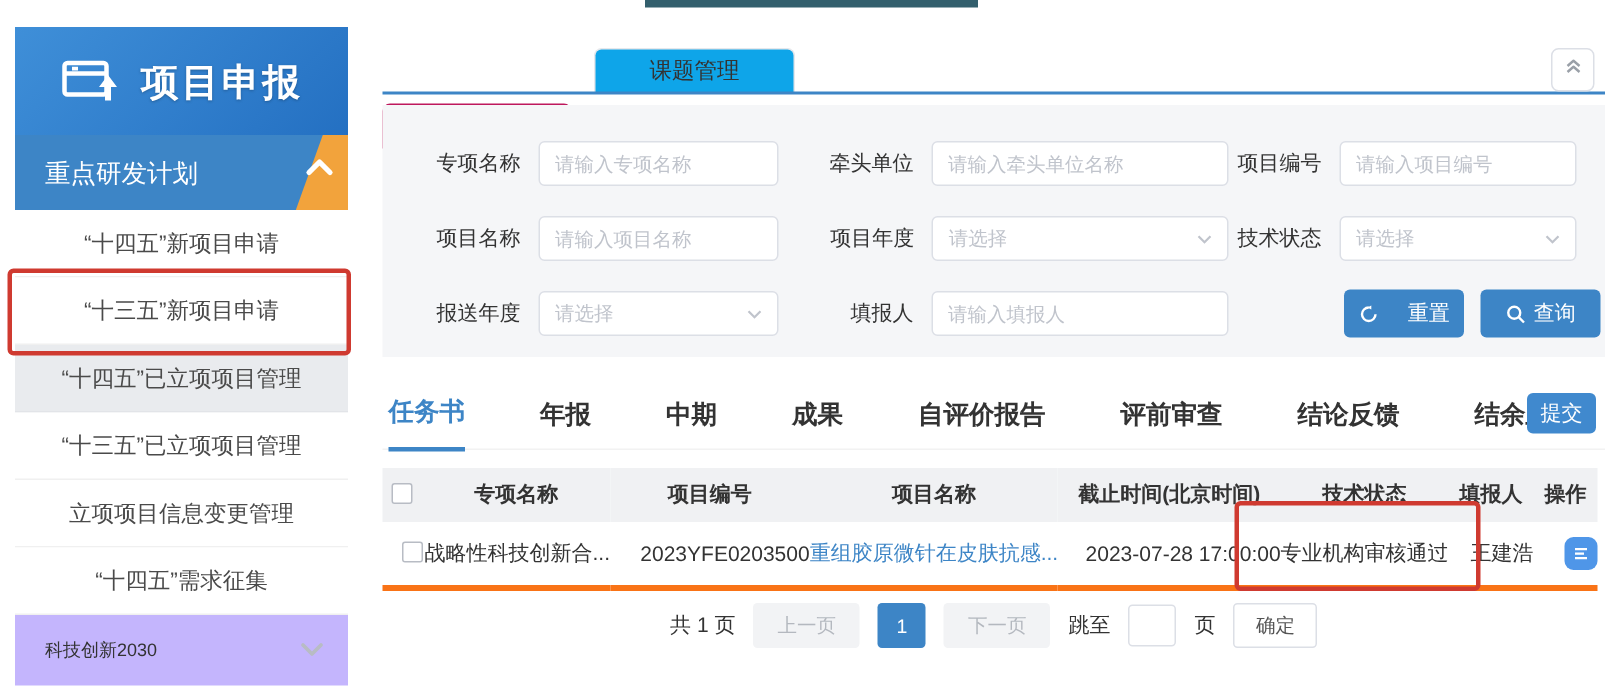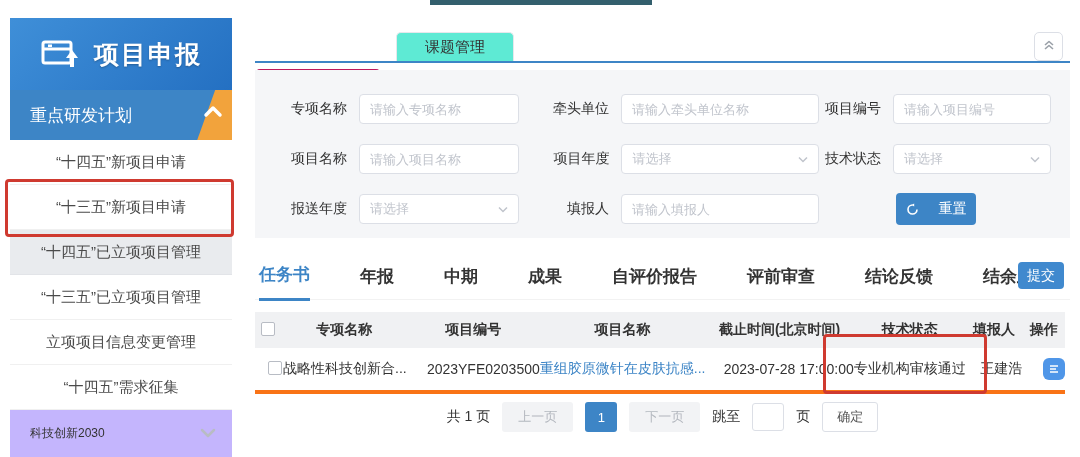--- a/index.html
+++ b/index.html
@@ -26,21 +26,21 @@
     font-size:15px; color:#4a4a4a; border-bottom:1px solid #f0f0f0; background:#fff; cursor:pointer; }
   .menu-item.active { background:#e9ebee; border-bottom:1px solid #e2e4e8; }
   .menu-item.group { height:47px; justify-content:space-between; background:#c4b5fd;
     padding:0 16px 0 20px; font-size:12px; color:#333; border-bottom:none;gap:22px; }
 
   
   .main { left:255px; top:0; width:815px; height:457px; }
   .tab { position:absolute; top:32px; height:30px; display:flex; align-items:center;
     justify-content:center; font-size:15px; border-radius:5px 5px 0 0; cursor:pointer; }
   .tab.active { left:0; width:126px; background:#be185d; color:#fff;margin-top:37px; }
-  .tab.inactive { left:141px; width:118px; background:#5eead4; color:#333;
+  .tab.inactive { left:141px; width:134px; background:#0ea5e9; color:#333;
     border:1px solid #e6e8ec; border-bottom:none; }
   .tab-underline { position:absolute; top:61px; left:0; right:0; height:2px; background:#3d85c6; }
   .collapse-btn { position:absolute; top:32px; right:7px; width:29px; height:29px;
     background:#fff; border:1px solid #dcdfe6; border-radius:5px; display:flex;
     align-items:center; justify-content:center; cursor:pointer; }
 
   .filter-panel { position:absolute; top:70px; left:0; right:0; height:168px;
     background:#f5f6f8; padding-top:24px; }
   .frow { display:flex; align-items:center; padding-left:30px; margin-bottom:20px; height:30px; }
   .fgroup { display:flex; align-items:center; }
@@ -222,20 +222,27 @@
       <div class="fgroup g2">
         <span class="flabel">填报人</span>
         <input class="finput w2" placeholder="请输入填报人" style="">
       </div>
       <button class="btn btn-reset">
         <svg width="13" height="13" viewBox="0 0 13 13">
           <path d="M11 6.5 A4.5 4.5 0 1 1 6.5 2" fill="none" stroke="#fff" stroke-width="1.6"></path>
           <path d="M6.5 2 L9.2 0.6 L9.2 3.4 Z" fill="#fff" transform="translate(-1,0)"></path>
         </svg>
         <span>重置</span>
+      </button>
+      <button class="btn btn-query">
+        <svg width="13" height="13" viewBox="0 0 13 13">
+          <circle cx="5.5" cy="5.5" r="4" fill="none" stroke="#fff" stroke-width="1.6"></circle>
+          <line x1="8.6" y1="8.6" x2="12" y2="12" stroke="#fff" stroke-width="1.6"></line>
+        </svg>
+        <span>查询</span>
       </button>
     </div>
   </div>
 
   <div class="subtabs">
     <span class="subtab active">任务书</span>
     <span class="subtab">年报</span>
     <span class="subtab">中期</span>
     <span class="subtab">成果</span>
     <span class="subtab">自评价报告</span>

